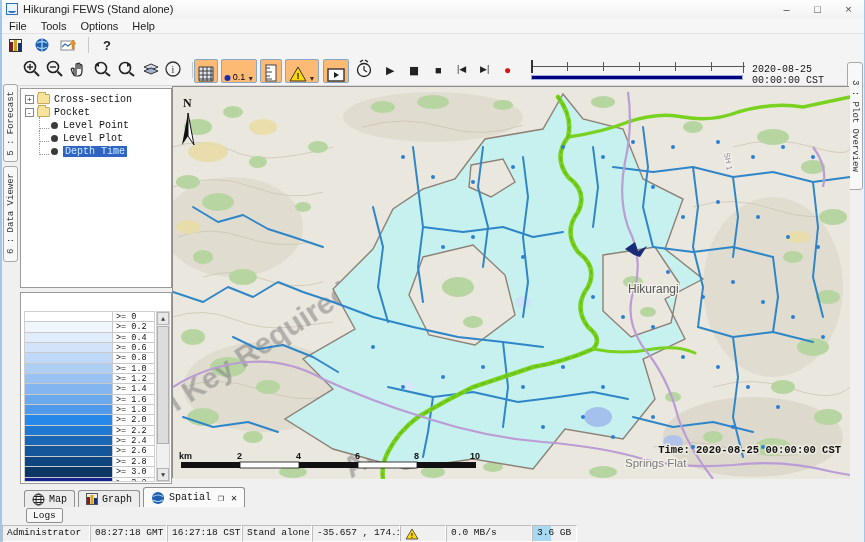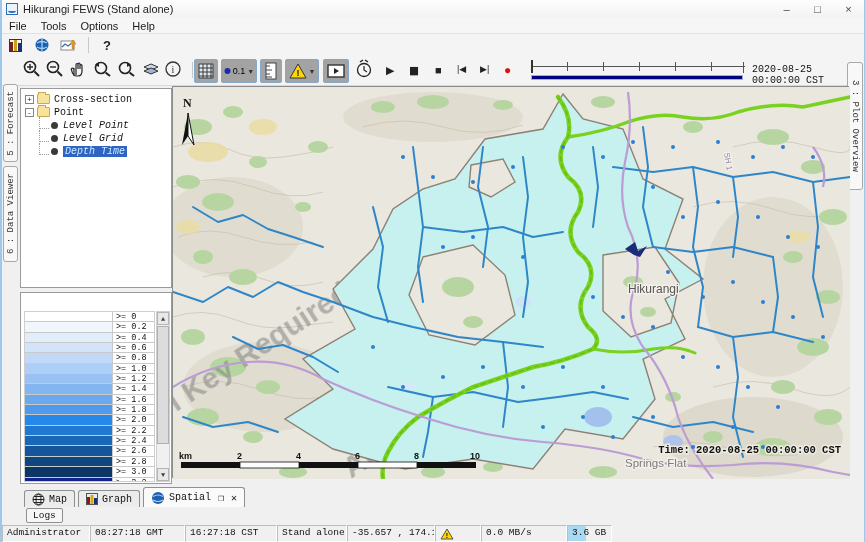--- a/index.html
+++ b/index.html
@@ -22,21 +22,21 @@
     background:#f6f6f6; border-bottom:1px solid #e2e2e2; display:flex; align-items:center; font-size:11px; }
   #menubar .mitem { padding:0 7px; line-height:16px; color:#1a1a1a; }
 
   
   #tb1 { position:absolute; top:34px; left:0; width:100%; height:22px; background:#f4f4f4;
     display:flex; align-items:center; }
   #tb2 { position:absolute; top:56px; left:0; width:100%; height:30px; background:#f4f4f4;
     border-bottom:1px solid #d8d8d8; }
   .tsep { width:1px; height:16px; background:#c8c8c8; margin:0 6px; }
   .tbtn { display:inline-flex; align-items:center; justify-content:center; }
-  .boxed { border:1px solid #86a7c8; background:#a3a3a3; border-radius:2px; }
+  .boxed { border:1px solid #86a7c8; background:#fdba74; border-radius:2px;align-items:flex-end; }
   .glyph { font-size:11px; color:#222; }
   #tb2 .abs { position:absolute; top:3px; }
 
   #timeline { position:absolute; left:427px; top:4px; width:318px; height:22px; }
   #timeline .groove { position:absolute; top:6px; left:2px; right:2px; height:1px; background:#555; }
   #timeline .tick { position:absolute; top:2px; width:1px; height:9px; background:#555; }
   #timeline .thumb { position:absolute; top:0px; left:2px; width:2px; height:13px; background:#333; }
   #timeline .navy { position:absolute; top:15px; left:2px; right:4px; height:5px; background:#000080; border:1px solid #9db0d8; }
   #tb2 .dt { position:absolute; left:750px; top:8px; font-family:"Liberation Mono", monospace; font-size:10px; color:#111; }
 
@@ -56,21 +56,21 @@
     background:#fff; border:1px solid #9a9a9a; font-family:"Liberation Mono", monospace;
     font-size:10px; color:#111; padding-top:3px; overflow:hidden; }
   .trow { display:flex; align-items:center; height:12px; margin:1px 0 1px 4px; white-space:nowrap; }
   .trow .xbox { width:9px; height:9px; border:1px solid #848484; background:#fff; font-size:8px;
     line-height:7px; text-align:center; color:#333; margin-right:3px; flex:none; }
   .trow .folder { width:13px; height:10px; background:#f7e49a; border:1px solid #caa85a;
     border-radius:1px; margin-right:4px; flex:none; position:relative; }
   .trow .folder::before { content:""; position:absolute; top:-3px; left:0; width:6px; height:2px;
     background:#f7e49a; border:1px solid #caa85a; border-bottom:none; }
   .trow .bullet { width:7px; height:7px; border-radius:50%; background:#3a3a3a; margin:0 5px 0 0; flex:none; }
-  .trow.child { margin-left:18px;font-style:italic; }
+  .trow.child { margin-left:18px; }
   .trow .guide { width:10px; height:12px; border-left:1px dotted #9a9a9a; border-bottom:1px dotted #9a9a9a;
     margin-right:2px; margin-bottom:5px; flex:none; }
   .trow .lbl.sel { background:#2f64c2; color:#c9ecff; padding:0 2px; }
 
   
   #legend { position:absolute; left:18px; top:292px; width:152px; height:192px;
     background:#fff; border:1px solid #9a9a9a; font-family:"Liberation Mono", monospace; font-size:9px; }
   #legend .hdr { display:flex; align-items:center; height:17px; border-bottom:1px solid #cfcfcf; padding-left:5px; }
   #legend .cb { width:10px; height:10px; border:1px solid #7a7a7a; background:#fff; margin-right:5px; }
   #legend .rows { position:absolute; top:18px; left:3px; right:16px; bottom:1px; overflow:hidden;
@@ -277,31 +277,31 @@
 
   <div id="tree">
     <div class="trow">
       <span class="xbox">+</span>
       <span class="folder"></span>
       <span class="lbl">Cross-section</span>
     </div>
     <div class="trow">
       <span class="xbox">-</span>
       <span class="folder"></span>
-      <span class="lbl">Point</span>
+      <span class="lbl">Pocket</span>
     </div>
     <div class="trow child">
       <span class="guide"></span>
       <span class="bullet"></span>
       <span class="lbl">Level Point</span>
     </div>
     <div class="trow child">
       <span class="guide"></span>
       <span class="bullet"></span>
-      <span class="lbl">Level Grid</span>
+      <span class="lbl">Level Plot</span>
     </div>
     <div class="trow child">
       <span class="guide"></span>
       <span class="bullet"></span>
       <span class="lbl sel">Depth Time</span>
     </div>
   </div>
 
   <div id="legend">
     <div class="rows" id="legend-rows">
@@ -622,22 +622,22 @@
           <path d="M2,5.5 Q7,2.5 12,5.5 M2,9 Q7,12 12,9" stroke="#a8d4f0" fill="none" stroke-width="1.2"></path>
         </svg>
       <span>Spatial</span>
       <span class="wctl">❐</span>
       <span class="wctl">✕</span>
     </div>
   </div>
 
   <div id="status">
     <div class="cell" style="width:88px">Administrator</div>
-    <div class="cell" style="width:95px">08:27:18 GMT</div>
-    <div class="cell" style="width:92px">16:27:18 CST</div>
+    <div class="cell" style="width:77px">08:27:18 GMT</div>
+    <div class="cell" style="width:75px">16:27:18 CST</div>
     <div class="cell" style="width:70px">Stand alone</div>
     <div class="cell" style="width:88px">-35.657 , 174.199</div>
     <div class="cell" style="width:46px; display:flex; align-items:center">
       <svg width="14" height="12">
           <path d="M7,1 L13,11 H1 Z" fill="#ffd700" stroke="#555"></path>
           <text x="7" y="10" font-size="8" text-anchor="middle" font-weight="bold" fill="#222">!</text>
         </svg>
     </div>
     <div class="cell" style="width:86px">0.0 MB/s</div>
     <div class="cell mem" style="width:45px">

